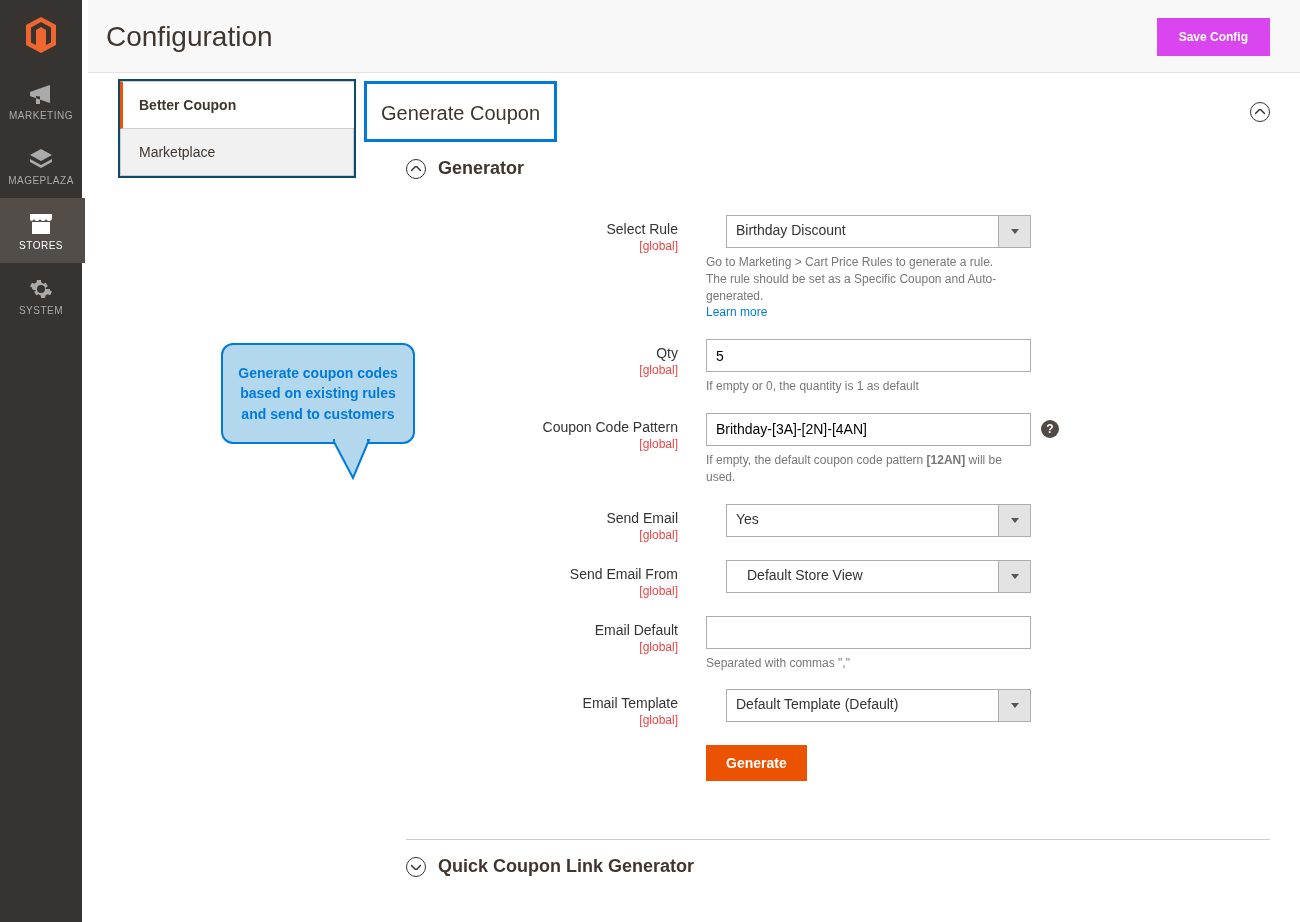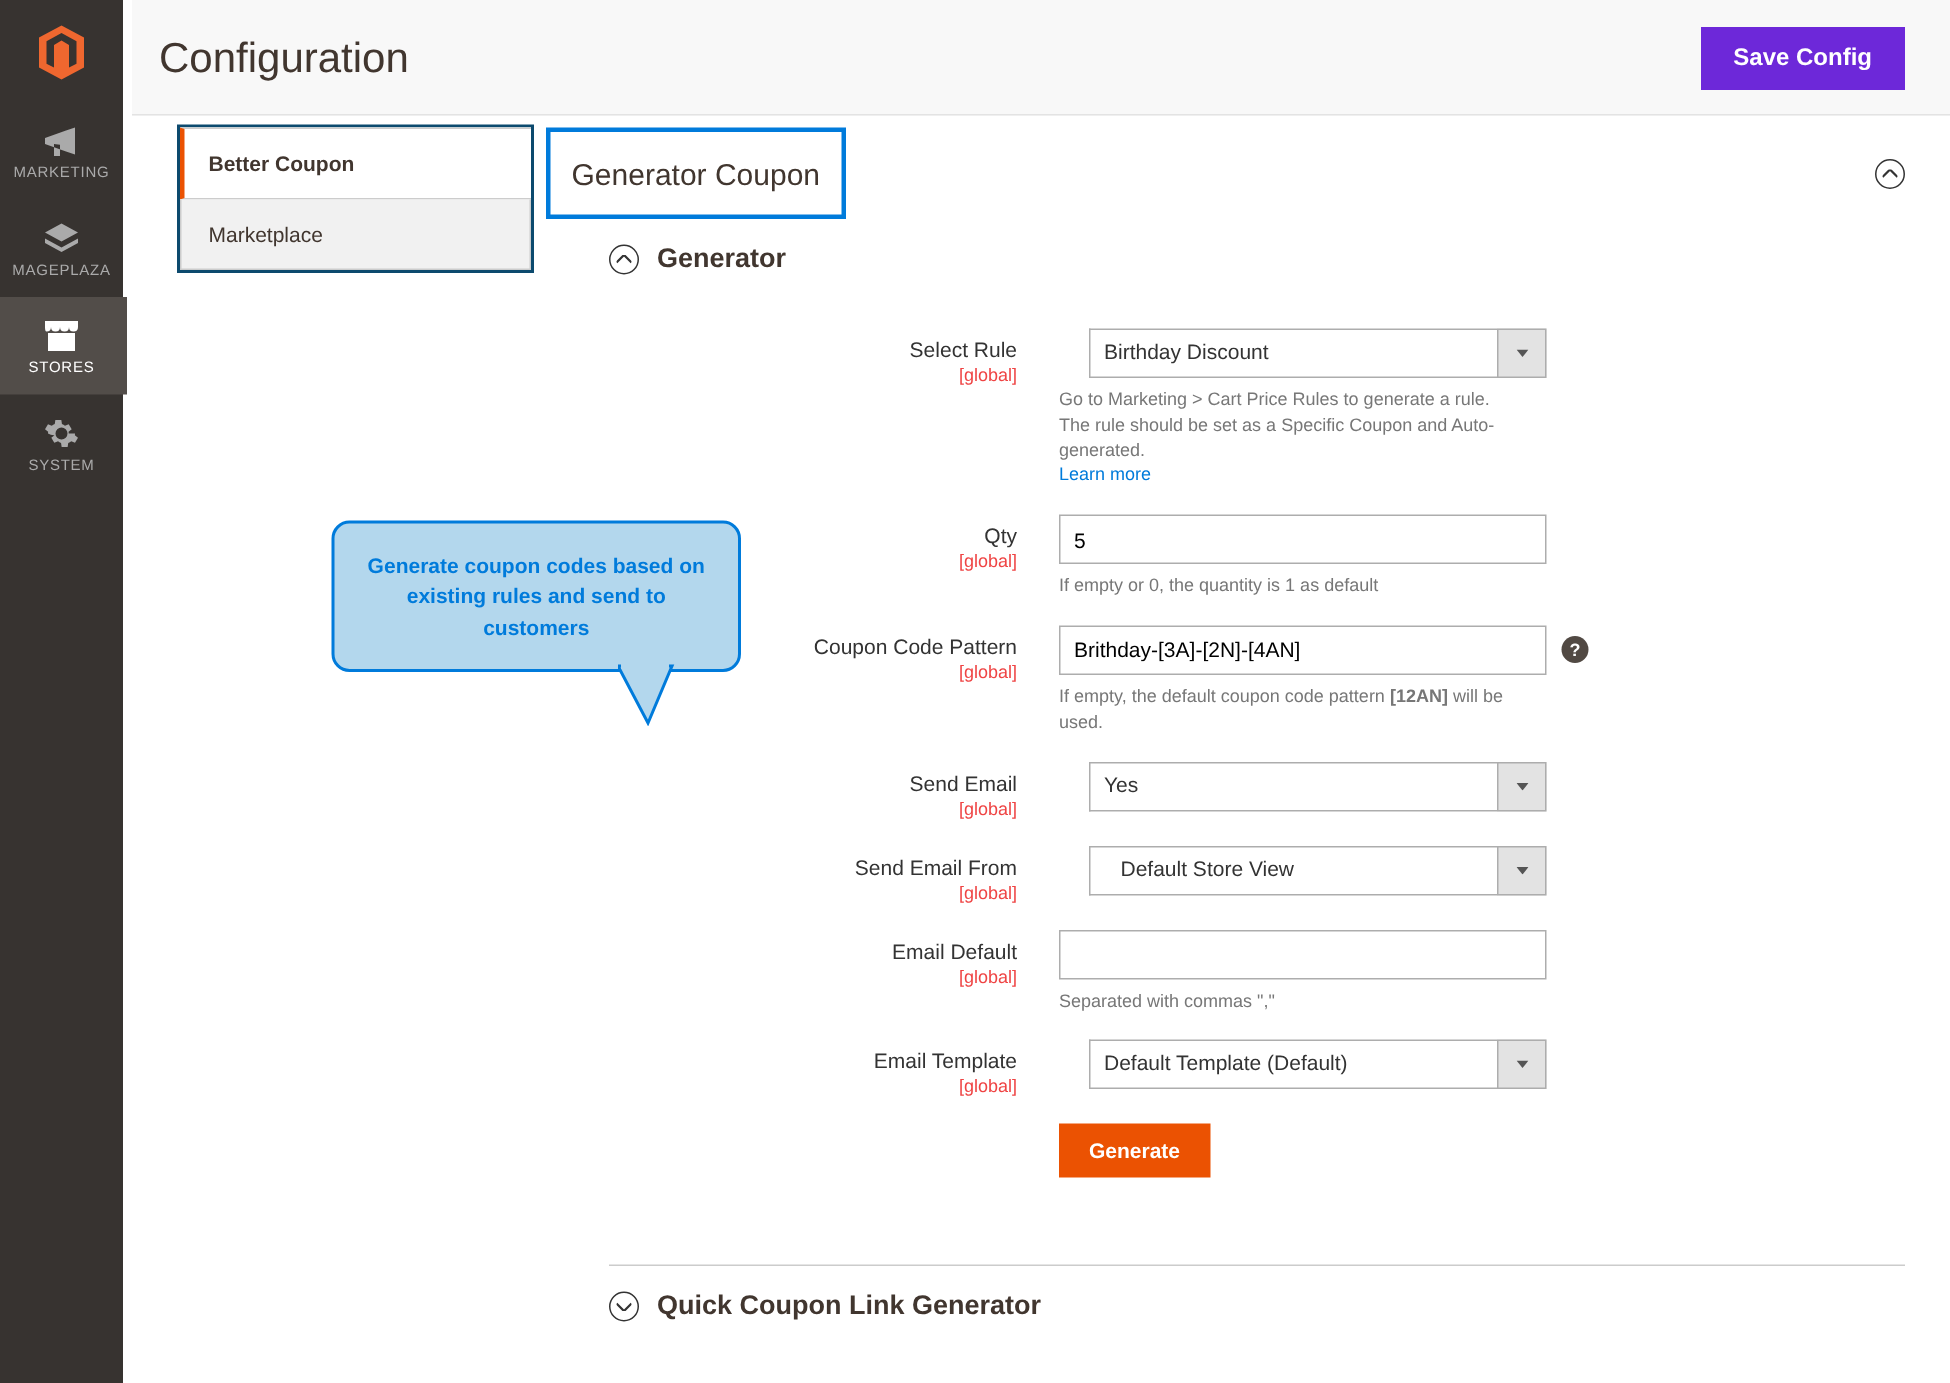--- a/index.html
+++ b/index.html
@@ -12,21 +12,21 @@
 .nav-item .nav-label { font-size:10px; letter-spacing:0.5px; color:#aaa; margin-top:4px; }
 .nav-item.active { background:#524d49; }
 .nav-item svg { display:block; margin:0 auto; }
 
 
 .main { margin-left:88px; }
 
 
 .page-header { background:#f8f8f8; border-bottom:1px solid #e3e3e3; padding:18px 30px 16px 18px; display:flex; align-items:center; justify-content:space-between; }
 .page-title { font-size:28px; font-weight:400; color:#41362f;text-align:right; }
-.btn-primary { background:#6d28d9; color:#fff; border:none; padding:12px 22px; font-size:16px; font-weight:600; cursor:pointer; }
+.btn-primary { background:#d946ef; color:#fff; border:none; padding:12px 22px; font-size:12px; font-weight:600; cursor:pointer; }
 .btn-orange-sm { background:#eb5202; color:#fff; border:none; padding:10px 20px; font-size:14px; font-weight:600; cursor:pointer; }
 
 
 .config-wrap { display:flex; }
 .config-tabs { width:268px; padding:6px 0 0 30px; flex-shrink:0; }
 .config-tab { display:block; padding:15px 18px; background:#f1f1f1; border:1px solid #ccc; cursor:pointer; color:#41362f; font-size:14px; }
 .config-tab.active { background:#fff; border-left:3px solid #eb5202; border-right:none; padding-left:16px; font-weight:600; }
 .config-tab + .config-tab { border-top:none; }
 .config-tabs-group { border:2px solid #0c4a6e; }
 
@@ -55,21 +55,21 @@
 .finput .select-text { flex:1; height:33px; border:1px solid #adadad; border-right:none; padding:6px 9px; font-size:14px; background:#fff; }
 .finput .select-caret { width:33px; height:33px; border:1px solid #adadad; background:#e3e3e3; display:flex; align-items:center; justify-content:center; cursor:pointer; }
 .fnote { font-size:12px; color:#777; margin-top:6px; line-height:1.4; }
 .fnote a { color:#007bdb; text-decoration:none; }
 .help-circle { width:18px; height:18px; border-radius:50%; background:#514943; color:#fff; font-size:12px; display:flex; align-items:center; justify-content:center; font-weight:700; }
 .frow .help-outside { position:absolute; left:335px; top:7px; }
 
 hr.sep { border:none; border-top:1px solid #ccc; margin:20px 0 0 42px; }
 
 
-.callout { position:absolute; width:273px; background:#b3d7ed; border:2px solid #007bdb; border-radius:12px; padding:18px 14px; color:#007bdb; font-weight:600; text-align:center; font-size:14px; line-height:1.45; }
+.callout { position:absolute; width:194px; background:#b3d7ed; border:2px solid #007bdb; border-radius:12px; padding:18px 14px; color:#007bdb; font-weight:600; text-align:center; font-size:14px; line-height:1.45; }
 .tail-svg { position:absolute; bottom:-38px; right:30px; }
 </style>
 </head>
 <body>
 
 <div class="admin-sidebar">
   <div class="logo-box">
     <svg width="34" height="38" viewBox="0 0 34 38">
       <path d="M17 1 L32 9 L32 29 L17 37 L2 29 L2 9 Z M17 6 L7 11.5 L7 26.5 L12 29 L12 14 L17 11 L22 14 L22 29 L27 26.5 L27 11.5 Z" fill="#ef672f"></path>
     </svg>
@@ -119,21 +119,21 @@
       <div class="callout" style="left:-135px; top:270px;">
         <span>Generate coupon codes based on existing rules and send to customers</span>
         <svg class="tail-svg" width="50" height="42">
           <polygon points="0,2 36,2 20,40" fill="#b3d7ed" stroke="#007bdb" stroke-width="2"></polygon>
           <polygon points="2,0 34,0 34,4 2,4" fill="#b3d7ed"></polygon>
         </svg>
       </div>
 
       <div style="display:flex; align-items:center; justify-content:space-between;">
         <div class="section-head">
-          <h2>Generator Coupon</h2>
+          <h2>Generate Coupon</h2>
         </div>
         <div style="width:20px;height:20px;border:1px solid #333;border-radius:50%;display:flex;align-items:center;justify-content:center;">
           <svg width="10" height="6">
               <path d="M0 5 L5 0 L10 5" fill="none" stroke="#333" stroke-width="1.5"></path>
             </svg>
         </div>
       </div>
 
       <div class="collapse-row sub">
         <span class="togg">

